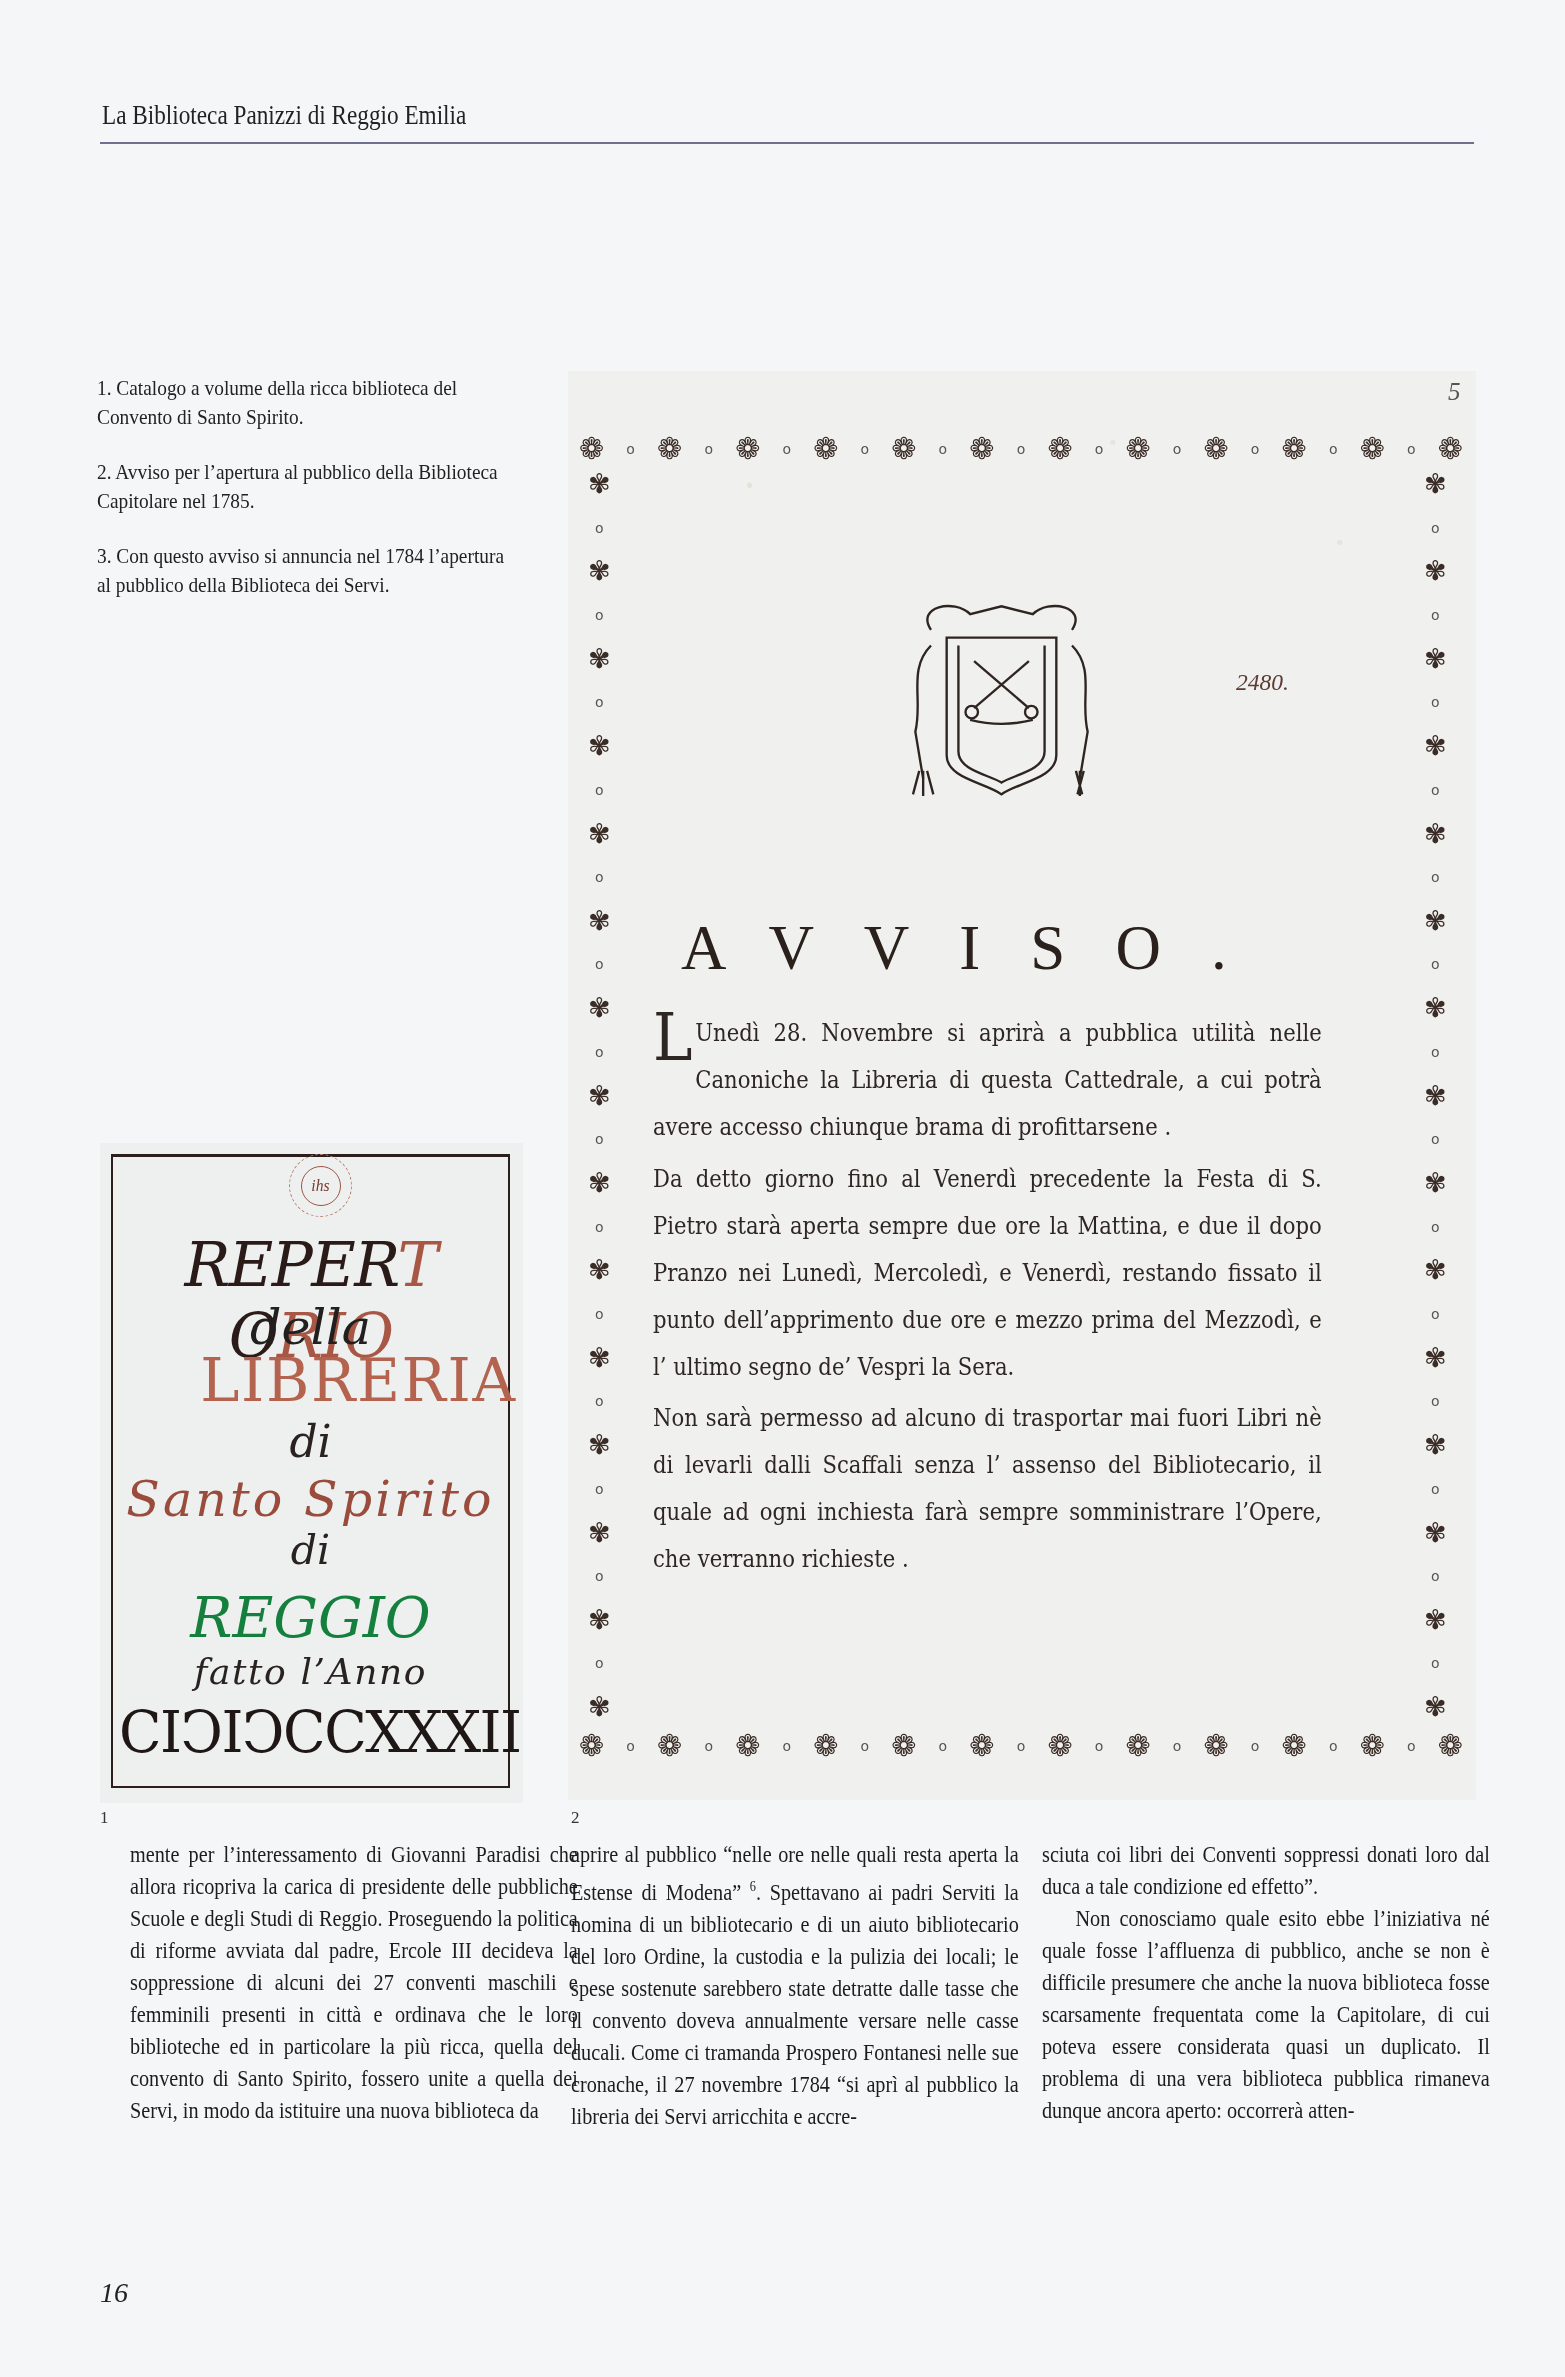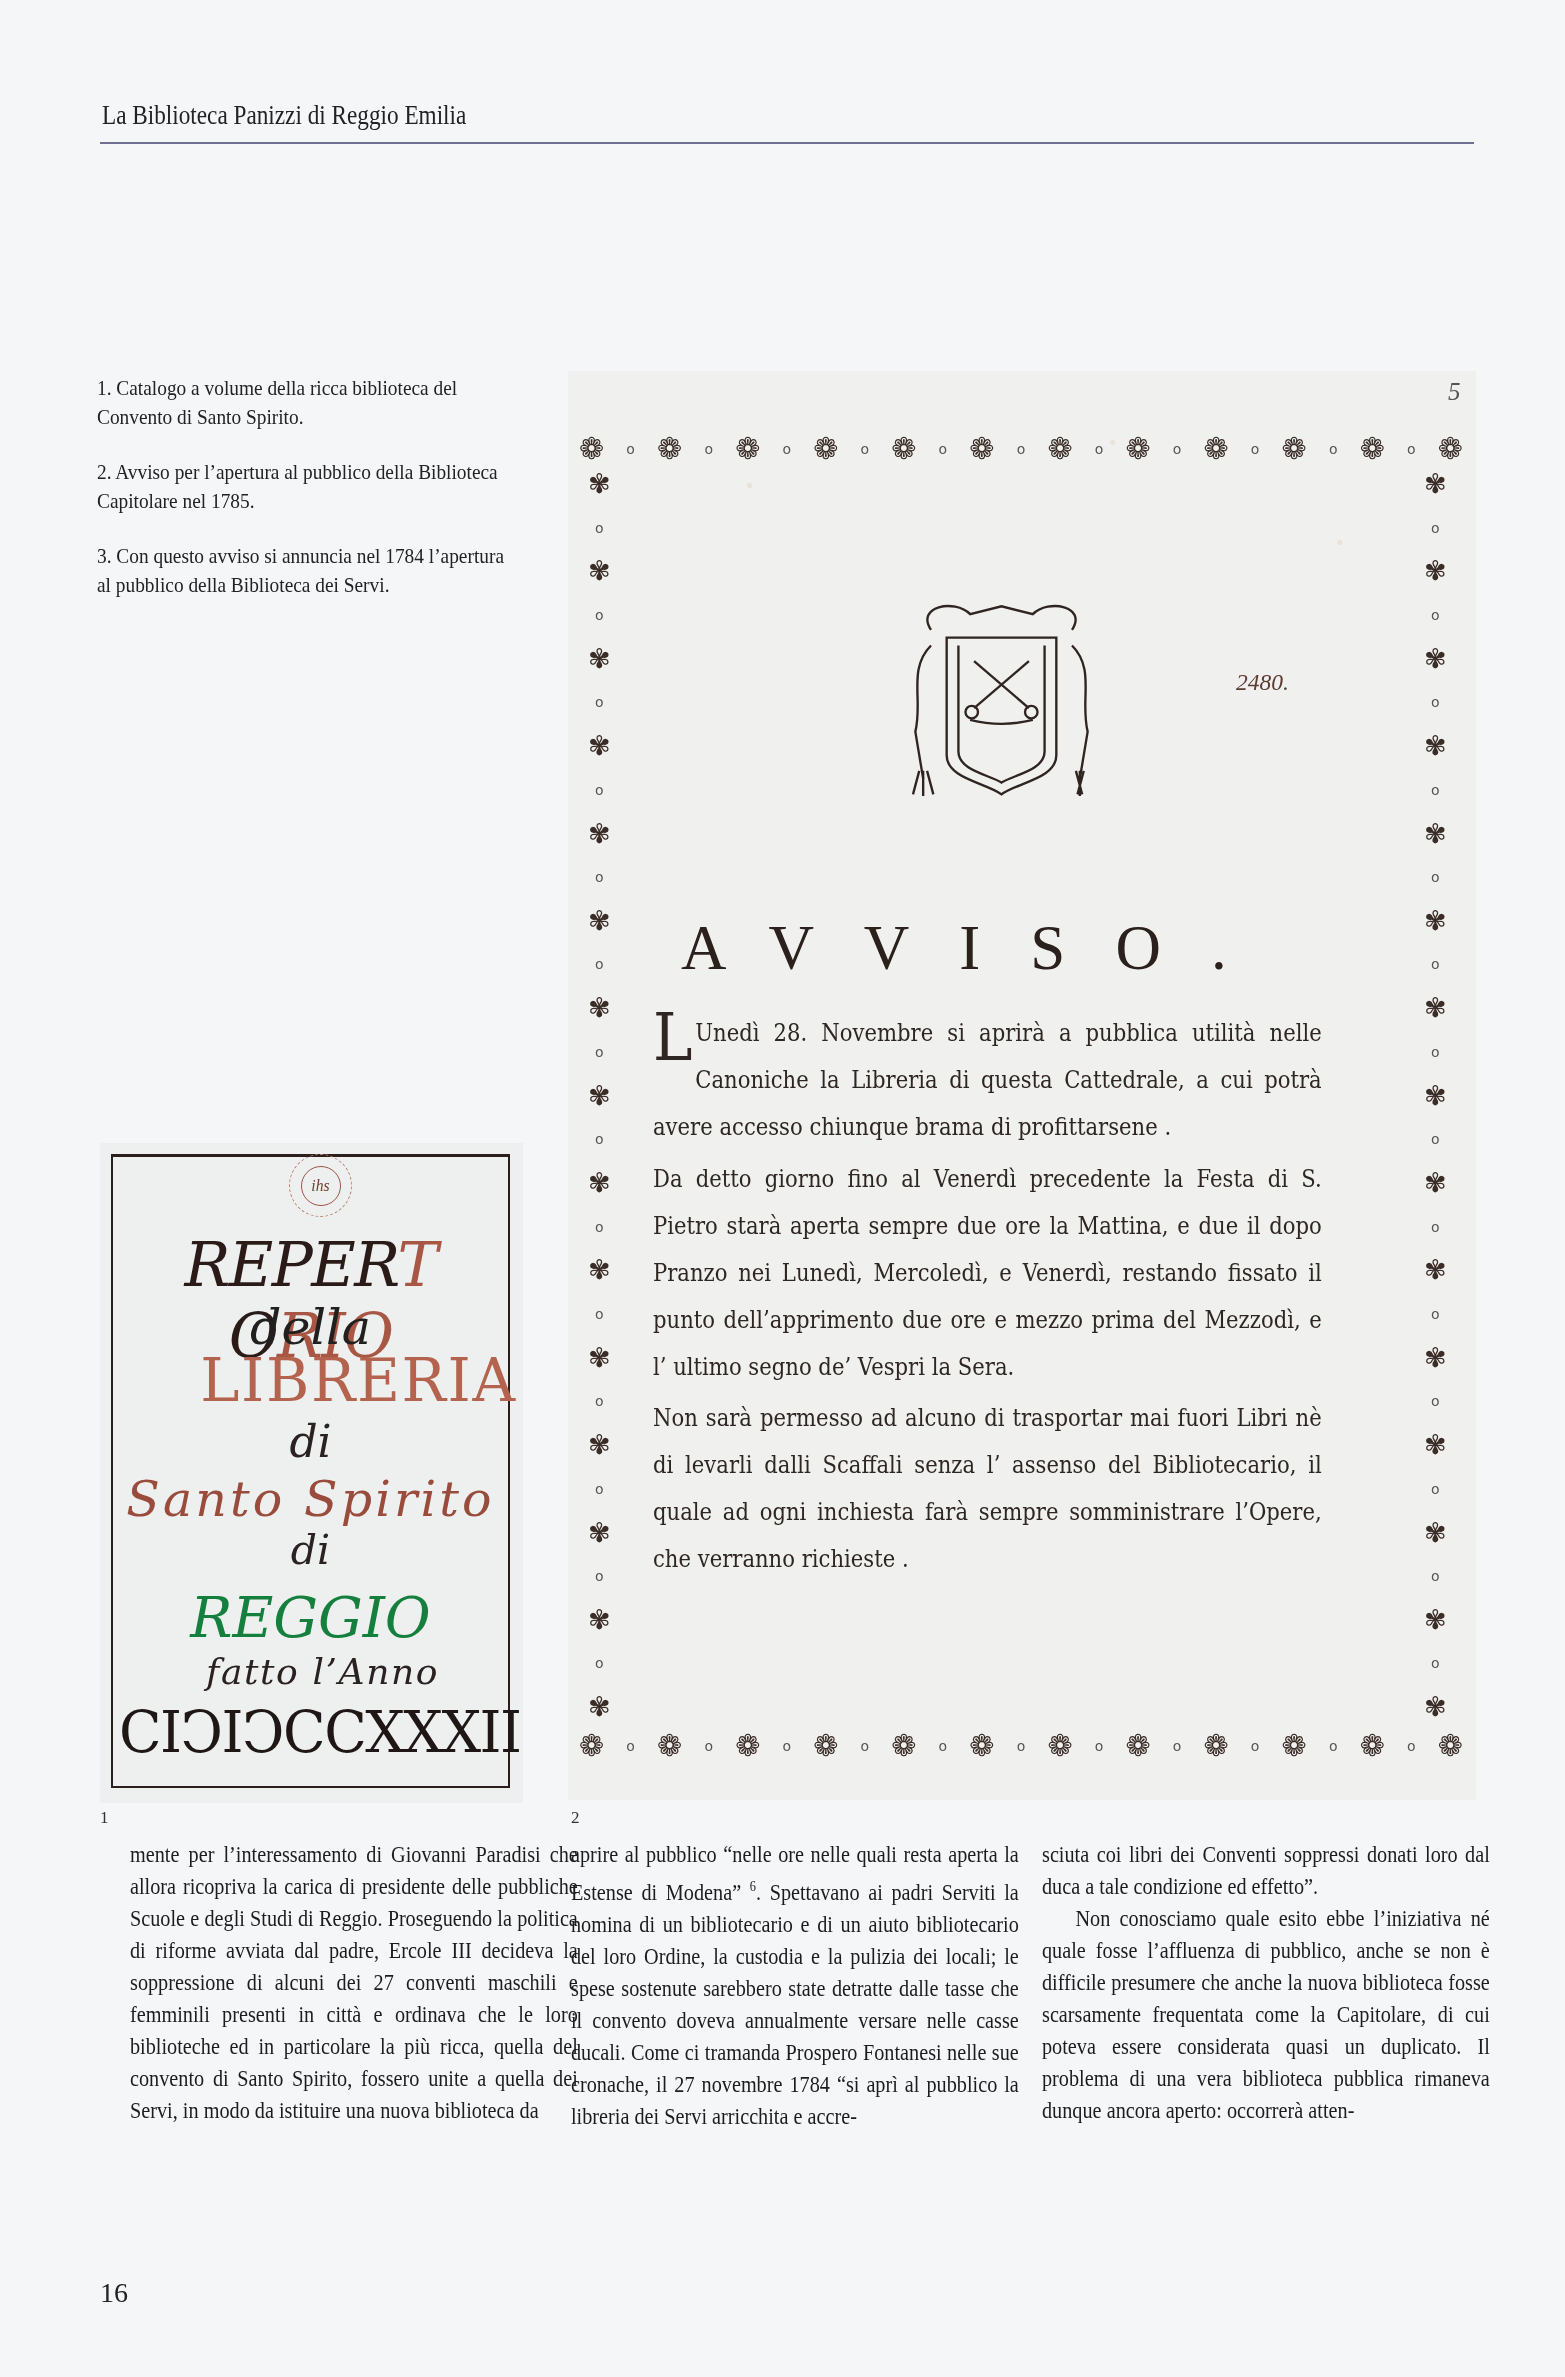--- a/index.html
+++ b/index.html
@@ -46,21 +46,21 @@
       display: flex; align-items: center; justify-content: center;
     }
     .ms-repertorio { top: 1229px; font-size: 61px; font-style: italic; color: #2a1a18; letter-spacing: -1.6px; }
     .ms-repertorio .red { color: #a95745; }
     .ms-della { top: 1299px; font-size: 49px; font-style: italic; color: #22201e; }
     .ms-libreria { top: 1346px; font-size: 59px; color: #b4634e; letter-spacing: 1.6px; margin-left: 48px; }
     .ms-di1 { top: 1416px; font-size: 44px; font-style: italic; color: #2a2220; }
     .ms-santo { top: 1471px; font-size: 49px; font-style: italic; color: #9a4c3c; letter-spacing: 3.1px; }
     .ms-di2 { top: 1526px; font-size: 41px; font-style: italic; color: #2a2220; }
     .ms-reggio { top: 1585px; font-size: 56px; font-style: italic; color: #15803d; }
-    .ms-fatto { top: 1651px; font-size: 36px; font-style: italic; color: #2a2220; letter-spacing: 1.6px; padding-left: 12px; }
+    .ms-fatto { top: 1651px; font-size: 36px; font-style: italic; color: #2a2220; letter-spacing: 1.6px; }
     .ms-year { top: 1698px; font-size: 58px; color: #1f1715; letter-spacing: -1.6px; font-family: "DejaVu Serif", serif; transform: scaleX(0.96); }
 
     .fig-num { position: absolute; font-size: 17px; color: #333; }
 
     
     .fig2 {
       position: absolute; left: 568px; top: 371px; width: 908px; height: 1429px;
       background: #f0f0ee;
       background-image:
         radial-gradient(circle at 20% 8%, rgba(196,160,120,0.18) 0 2.3px, transparent 3.1px),
@@ -106,21 +106,21 @@
       text-align: justify;
     }
     .col-text { transform: scaleX(0.88); transform-origin: left top; width: 113.6%; }
     .col p { margin: 0; }
     .col .para-indent { text-indent: 38px; }
     .col-1 { left: 100px; margin-left: 30px; }
     .col-2 { left: 571px; }
     .col-3 { left: 1042px; }
     sup { font-size: 14px; }
 
-    .folio { position: absolute; left: 100px; top: 2277px; font-size: 28px; color: #222; }
+    .folio { position: absolute; left: 100px; top: 2277px; font-size: 28px; color: #222; font-style: italic; }
   </style>
 </head>
 <body>
 
 <div class="running-head">La Biblioteca Panizzi di Reggio Emilia</div>
 <div class="head-rule"></div>
 
 <div class="captions">
   <p>1. Catalogo a volume della ricca biblioteca del Convento di Santo Spirito.</p>
   <p>2. Avviso per l’apertura al pubblico della Biblioteca Capitolare nel 1785.</p>

